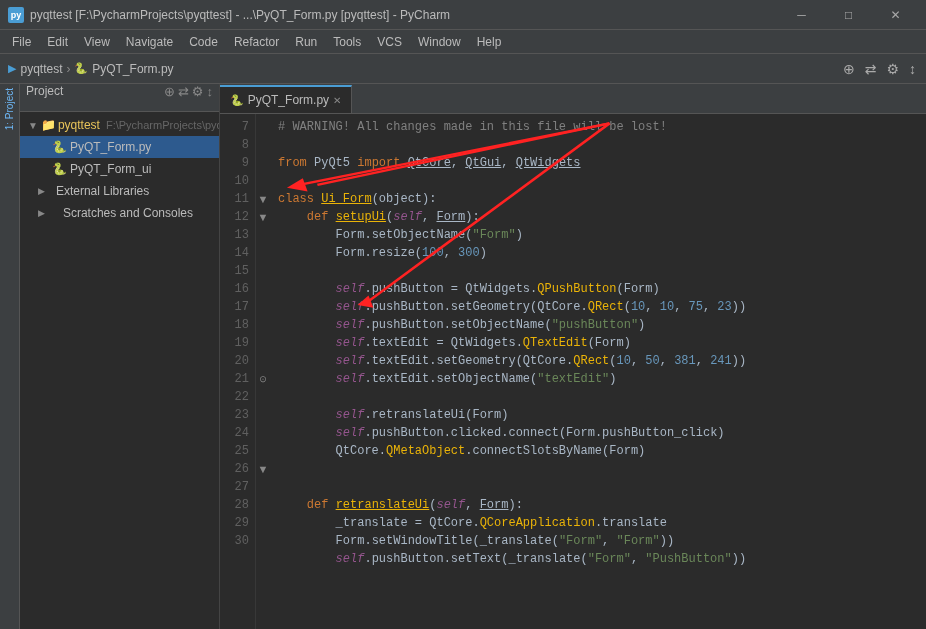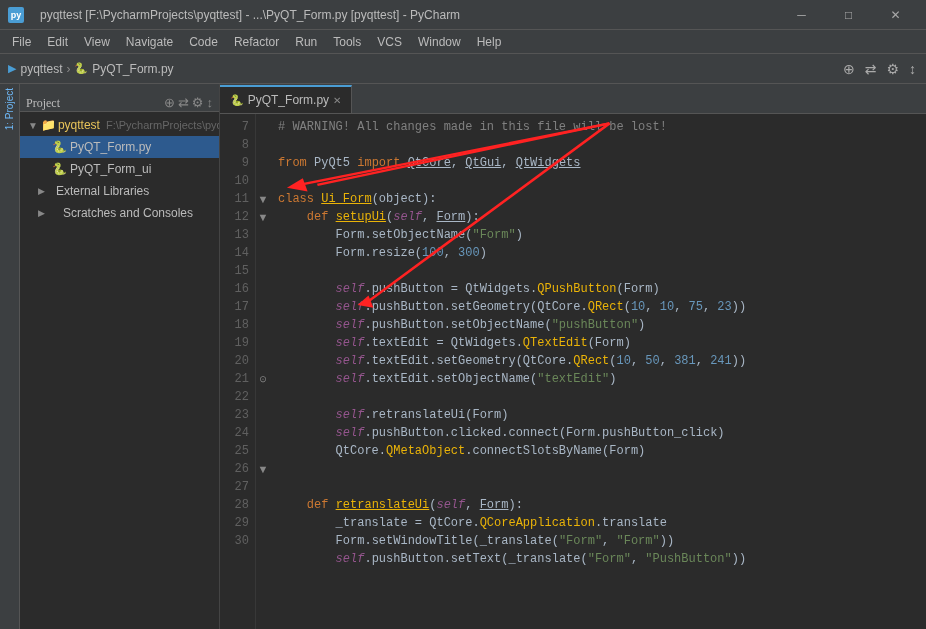--- a/index.html
+++ b/index.html
@@ -11,21 +11,21 @@
       height: 30px;
       display: flex;
       align-items: center;
       padding: 0 8px;
       border-bottom: 1px solid #555;
     }
     .titlebar-icon {
       width: 16px; height: 16px;
       background: #4a9dd4;
       border-radius: 2px;
-      margin-right: 16px;
+      margin-right: 6px;
       font-size: 10px;
       display: flex; align-items: center; justify-content: center;
       color: white; font-weight: bold;
     }
     .titlebar-text {
       color: #bbbbbb;
       font-size: 12px;
     }
     .titlebar-controls {
       margin-left: auto;
@@ -103,25 +103,24 @@
       background: #2b2b2b;
       border-right: 1px solid #444;
       display: flex;
       flex-direction: column;
       overflow: hidden;
     }
     .project-panel-header {
       background: #3c3f41;
       height: 28px;
       display: flex;
-      align-items: flex-end;
+      align-items: flex-start;
       padding: 0 6px;
       border-bottom: 1px solid #555;
       gap: 15px;
-      font-family: Liberation Serif, serif;
     }
     .project-panel-title {
       color: #bbbbbb;
       font-size: 12px;
       flex: 1;
     }
     .project-panel-actions {
       display: flex; gap: 3px;
     }
     .panel-action-icon {

